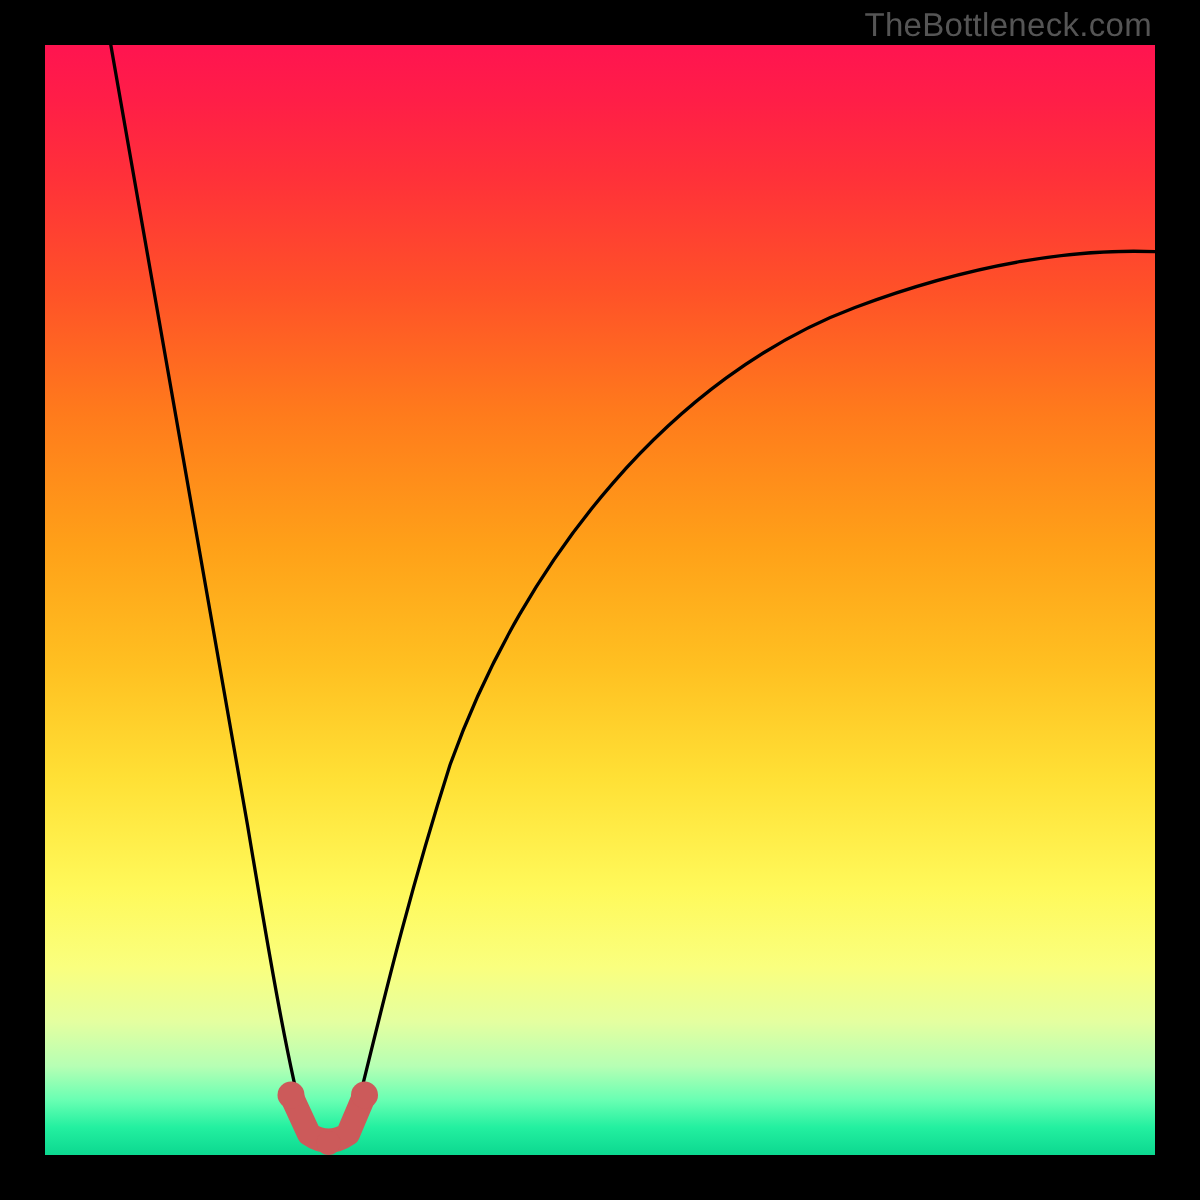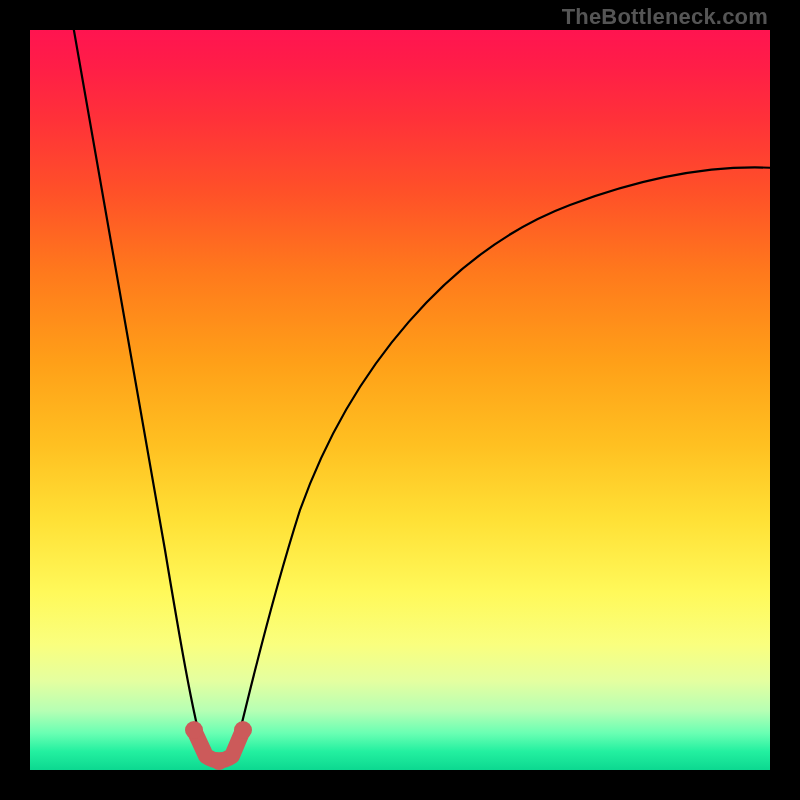--- a/index.html
+++ b/index.html
@@ -49,21 +49,21 @@
       #0cd890 100%
     );
   }
   .watermark {
     position: absolute;
     top: 4px;
     right: 32px;
     color: #555;
     font-size: 22px;
     letter-spacing: 0.2px;
-    font-weight: 700;
+    font-weight: 400;
   }
   svg.curves {
     position: absolute;
     inset: 0;
     width: 100%;
     height: 100%;
   }
   .curve {
     fill: none;
     stroke: #000;

